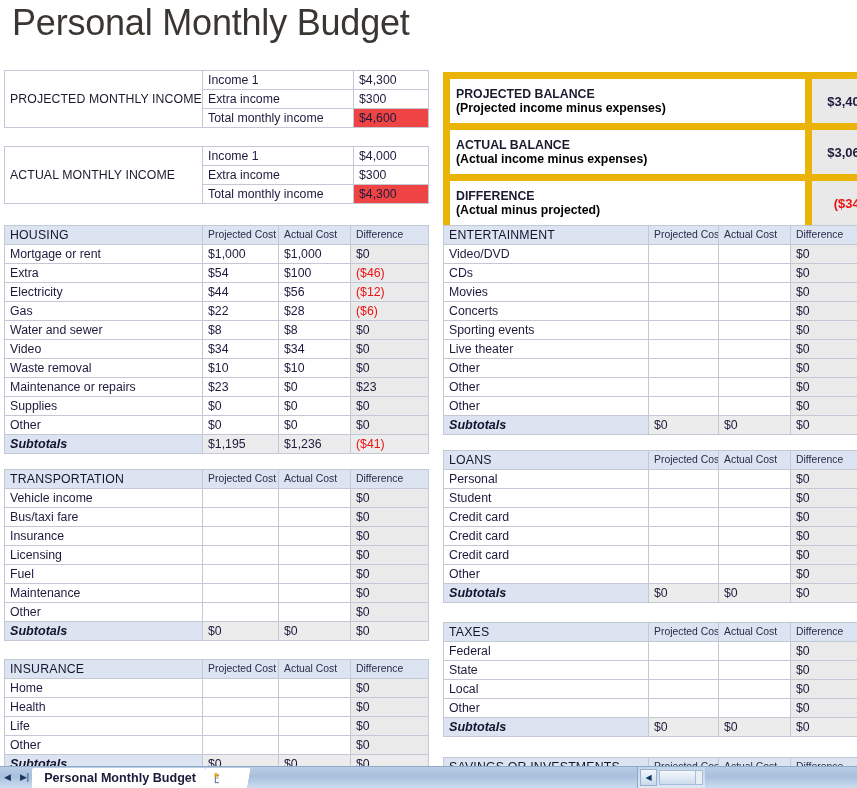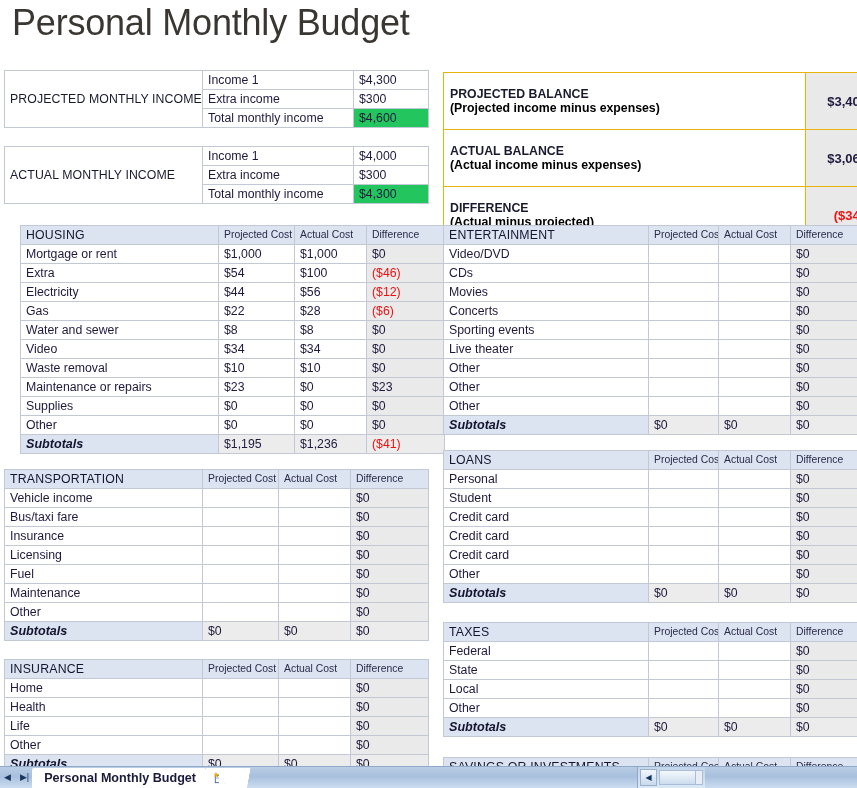--- a/index.html
+++ b/index.html
@@ -55,32 +55,32 @@
     font-size: 12.3px;
     color: #1a1a2e;
     vertical-align: middle;
     letter-spacing: .1px;
   }
   .inc-name { }
   .inc-val { text-align: right; }
   .inc-total-val {
     text-align: right;
     font-weight: bold;
-    background: #22c55e;
+    background: #ef4444;
   }
 
   
   table.balance {
     border-collapse: collapse;
     table-layout: fixed;
     font-size: 12.3px;
   }
   table.balance td {
-    border: 1px solid #eab308;
-    padding: 14px 6px;
+    border: 7px solid #eab308;
+    padding: 8px 6px;
     vertical-align: middle;
     overflow: hidden;
   }
   .bal-label {
     color: #1a1a2e;
     font-weight: bold;
     line-height: 14px;
   }
   .bal-sub { font-weight: bold; }
   .bal-val {
@@ -291,21 +291,21 @@
           <td>
             <div class="bal-label">DIFFERENCE</div>
             <div class="bal-sub">(Actual minus projected)</div>
           </td>
           <td class="bal-val neg">($341</td>
         </tr>
       </tbody>
     </table>
   </div>
 
-  <div class="blk" style="left:20px; top:225px;">
+  <div class="blk" style="left:4px; top:225px;">
     <table class="grid cat" style="width:424px;">
       <colgroup>
           <col style="width:198px">
           <col style="width:76px">
           <col style="width:72px">
           <col style="width:78px">
         </colgroup>
       <tbody>
           <tr class="cat-head">
             <td class="cat-title">HOUSING</td>

